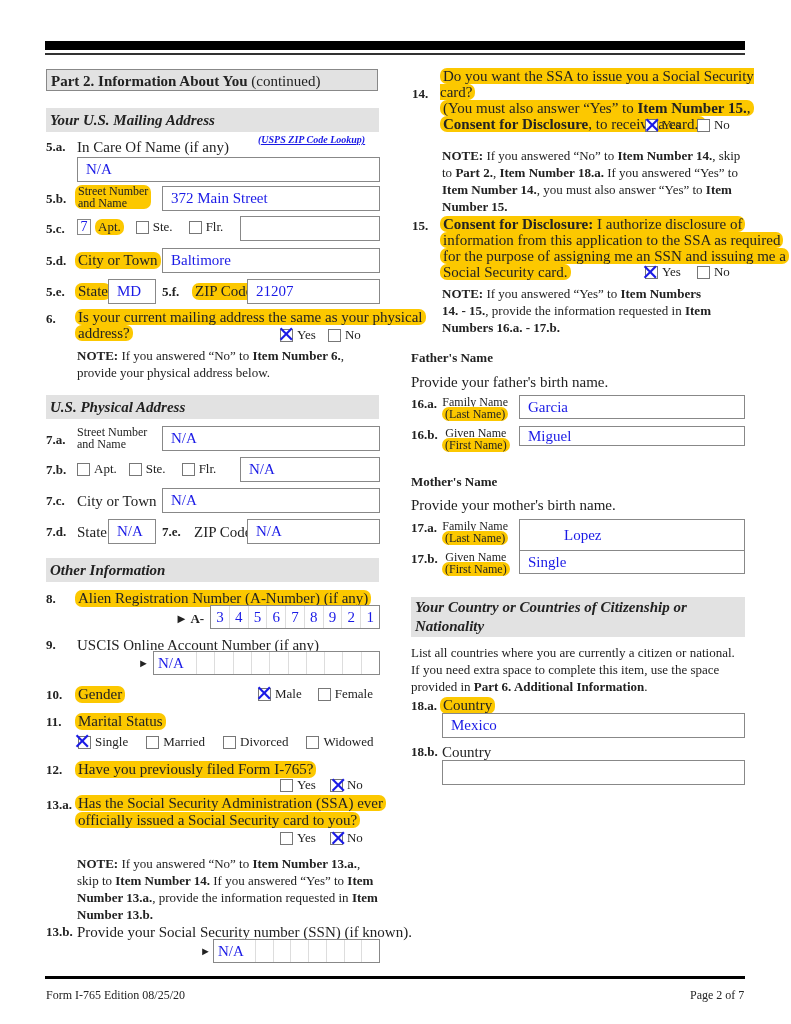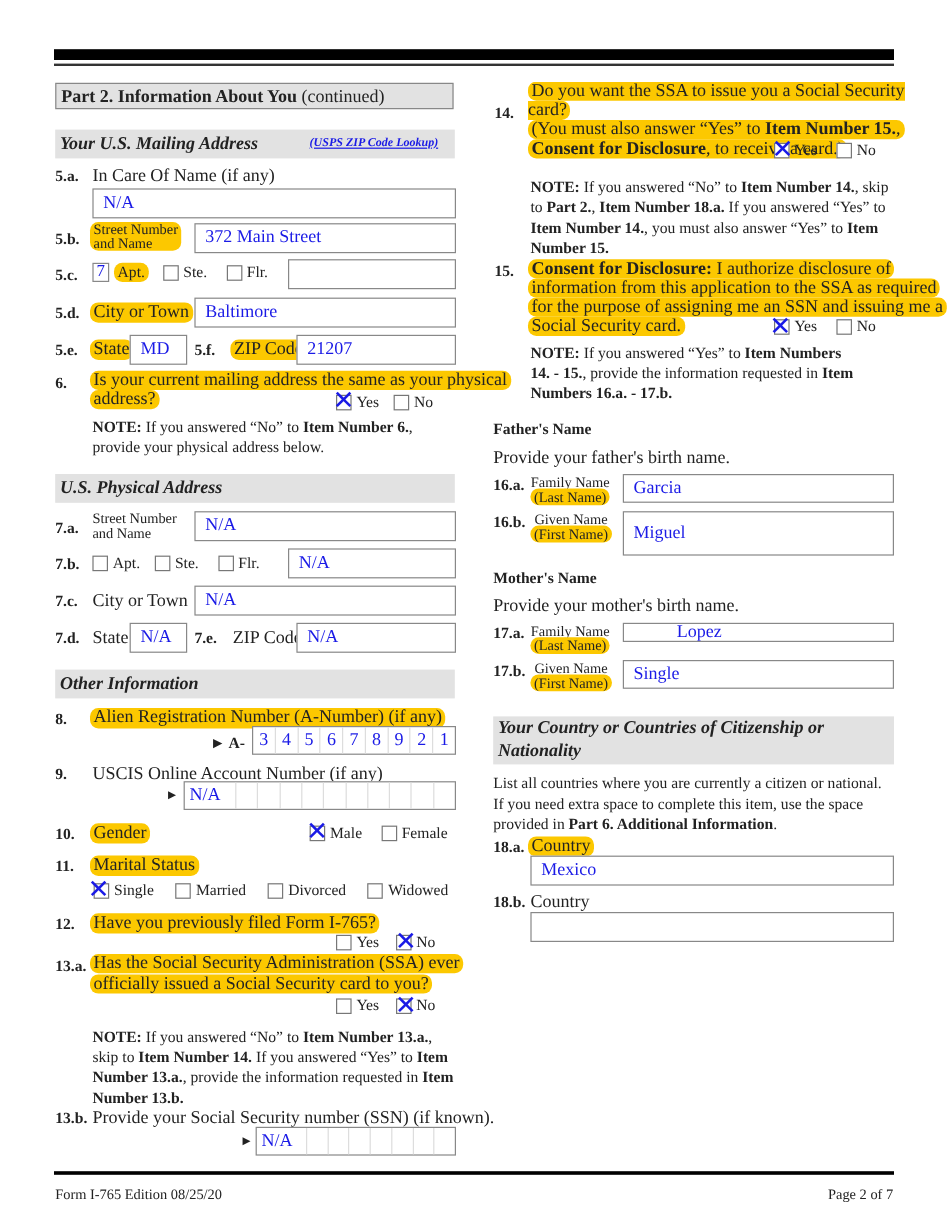--- a/index.html
+++ b/index.html
@@ -32,21 +32,21 @@
 </head>
 <body>
 
 <div class="abs topbar"></div>
 <div class="abs topline"></div>
 
 <div class="abs part-hdr"><b>Part 2.  Information About You</b><span> (continued)</span></div>
 
 <div class="abs sec-hdr" style="left:46px;top:108px;width:333px;height:24px;line-height:24px;">
   <span>Your U.S. Mailing Address</span>
-  <span class="link" style="position:absolute;left:212px;">(USPS ZIP Code Lookup)</span>
+  <span class="link" style="position:absolute;left:212px;margin-top:20px;">(USPS ZIP Code Lookup)</span>
 </div>
 
 <span class="abs num" style="left:46px;top:139px;">5.a.</span>
 <span class="abs lbl" style="left:77px;top:139px;">In Care Of Name (if any)</span>
 <div class="abs box" style="left:77px;top:157px;width:303px;height:25px;">N/A</div>
 
 <span class="abs num" style="left:46px;top:191px;">5.b.</span>
 <span class="abs twoline hl" style="left:75px;top:185px;"><span>Street Number</span><br><span>and Name</span></span>
 <div class="abs box" style="left:162px;top:186px;width:218px;height:25px;">372 Main Street</div>
 
@@ -257,27 +257,27 @@
   <b>Numbers 16.a. - 17.b.</b>
 </div>
 
 <b class="abs" style="left:411px;top:350px;">Father's Name</b>
 <span class="abs lbl" style="left:411px;top:374px;">Provide your father's birth name.</span>
 <span class="abs num" style="left:411px;top:396px;text-align:right;">16.a.</span>
 <span class="abs twoline" style="left:442px;top:396px;text-align:center;"><span>Family Name</span><br><span class="hl">(Last Name)</span></span>
 <div class="abs box" style="left:519px;top:395px;width:226px;height:24px;">Garcia</div>
 <span class="abs num" style="left:411px;top:427px;">16.b.</span>
 <span class="abs twoline" style="left:442px;top:427px;text-align:center;"><span>Given Name</span><br><span class="hl">(First Name)</span></span>
-<div class="abs box" style="left:519px;top:426px;width:226px;height:37px;">Miguel</div>
+<div class="abs box" style="left:519px;top:426px;width:226px;height:20px;">Miguel</div>
 
 <b class="abs" style="left:411px;top:474px;">Mother's Name</b>
 <span class="abs lbl" style="left:411px;top:497px;">Provide your mother's birth name.</span>
 <span class="abs num" style="left:411px;top:520px;">17.a.</span>
 <span class="abs twoline" style="left:442px;top:520px;text-align:center;"><span>Family Name</span><br><span class="hl">(Last Name)</span></span>
-<div class="abs box" style="left:519px;top:519px;width:226px;height:16px;padding-left:44px;">Lopez</div>
+<div class="abs box" style="left:519px;top:519px;width:226px;height:32px;padding-left:44px;">Lopez</div>
 <span class="abs num" style="left:411px;top:551px;">17.b.</span>
 <span class="abs twoline" style="left:442px;top:551px;text-align:center;"><span>Given Name</span><br><span class="hl">(First Name)</span></span>
 <div class="abs box" style="left:519px;top:550px;width:226px;height:24px;">Single</div>
 
 <div class="abs sec-hdr" style="left:411px;top:597px;width:334px;height:40px;line-height:19px;padding-top:1px;"><span>Your Country or Countries of Citizenship or</span><br><span>Nationality</span></div>
 <div class="abs note" style="left:411px;top:644px;width:340px;">
   <span>List all countries where you are currently a citizen or national.</span><br>
   <span>If you need extra space to complete this item, use the space</span><br>
   <span>provided in </span><b>Part 6. Additional Information</b><span>.</span>
 </div>

